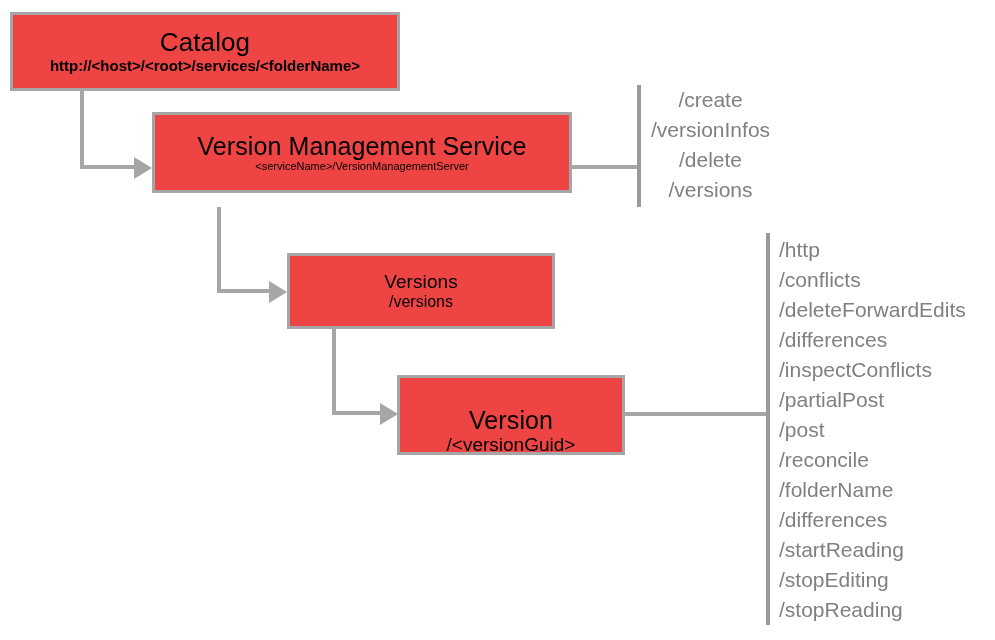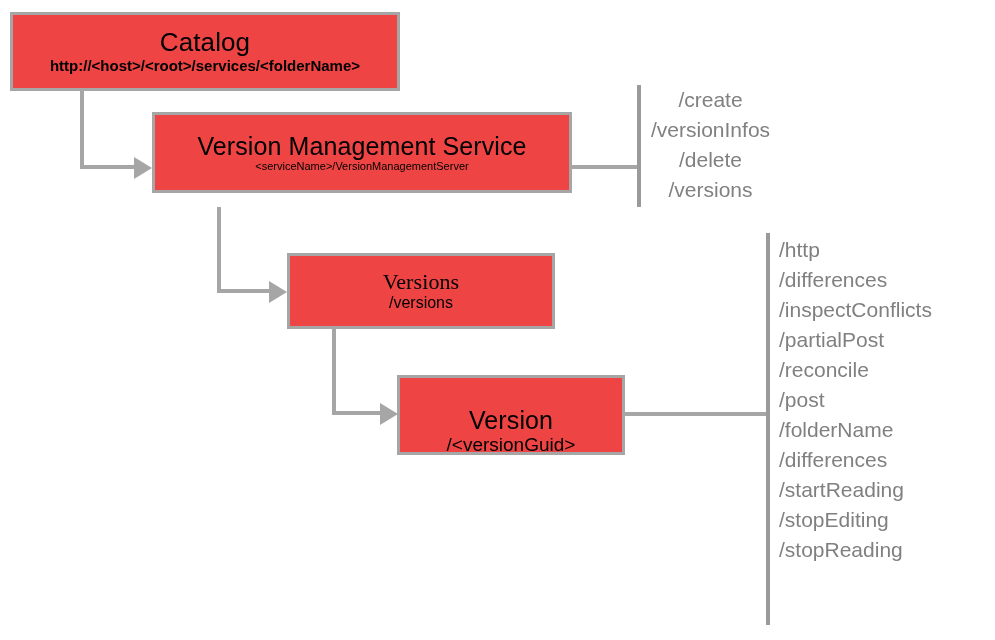--- a/index.html
+++ b/index.html
@@ -44,21 +44,21 @@
     font-weight: normal;
   }
 
   
   #node-catalog   { left: 10px;  top: 12px;  width: 390px; height: 79px; }
   #node-catalog .node-title { font-size: 26px; margin-bottom: 1px; }
   #node-catalog .node-sub   { font-size: 15px; font-weight: bold; }
 
   #node-vms       { left: 152px; top: 112px; width: 420px; height: 81px; }
   #node-versions  { left: 287px; top: 253px; width: 268px; height: 76px; }
-  #node-versions .node-title { font-size: 22px; font-family: Liberation Serif, serif; }
+  #node-versions .node-title { font-size: 19px; }
   #node-versions .node-sub   { font-size: 16px; }
 
   #node-version   { left: 397px; top: 375px; width: 228px; height: 80px; }
   #node-version .node-title { font-size: 25px; margin-top: 32px; }
   #node-version .node-sub   { font-size: 19px; }
 
   
   .conn-v, .conn-h, .bracket {
     position: absolute;
     background: #a6a6a6;
@@ -133,25 +133,27 @@
 
   <div class="op-list" id="ops-vms">
       <span class="op-item">/create</span>
       <span class="op-item">/versionInfos</span>
       <span class="op-item">/delete</span>
       <span class="op-item">/versions</span>
     </div>
 
   <div class="op-list" id="ops-version">
       <span class="op-item">/http</span>
+      <span class="op-item">/conflicts</span>
+      <span class="op-item">/deleteForwardEdits</span>
       <span class="op-item">/differences</span>
       <span class="op-item">/inspectConflicts</span>
       <span class="op-item">/partialPost</span>
+      <span class="op-item">/post</span>
       <span class="op-item">/reconcile</span>
-      <span class="op-item">/post</span>
       <span class="op-item">/folderName</span>
       <span class="op-item">/differences</span>
       <span class="op-item">/startReading</span>
       <span class="op-item">/stopEditing</span>
       <span class="op-item">/stopReading</span>
     </div>
 
 </div>
 
 </body></html>

